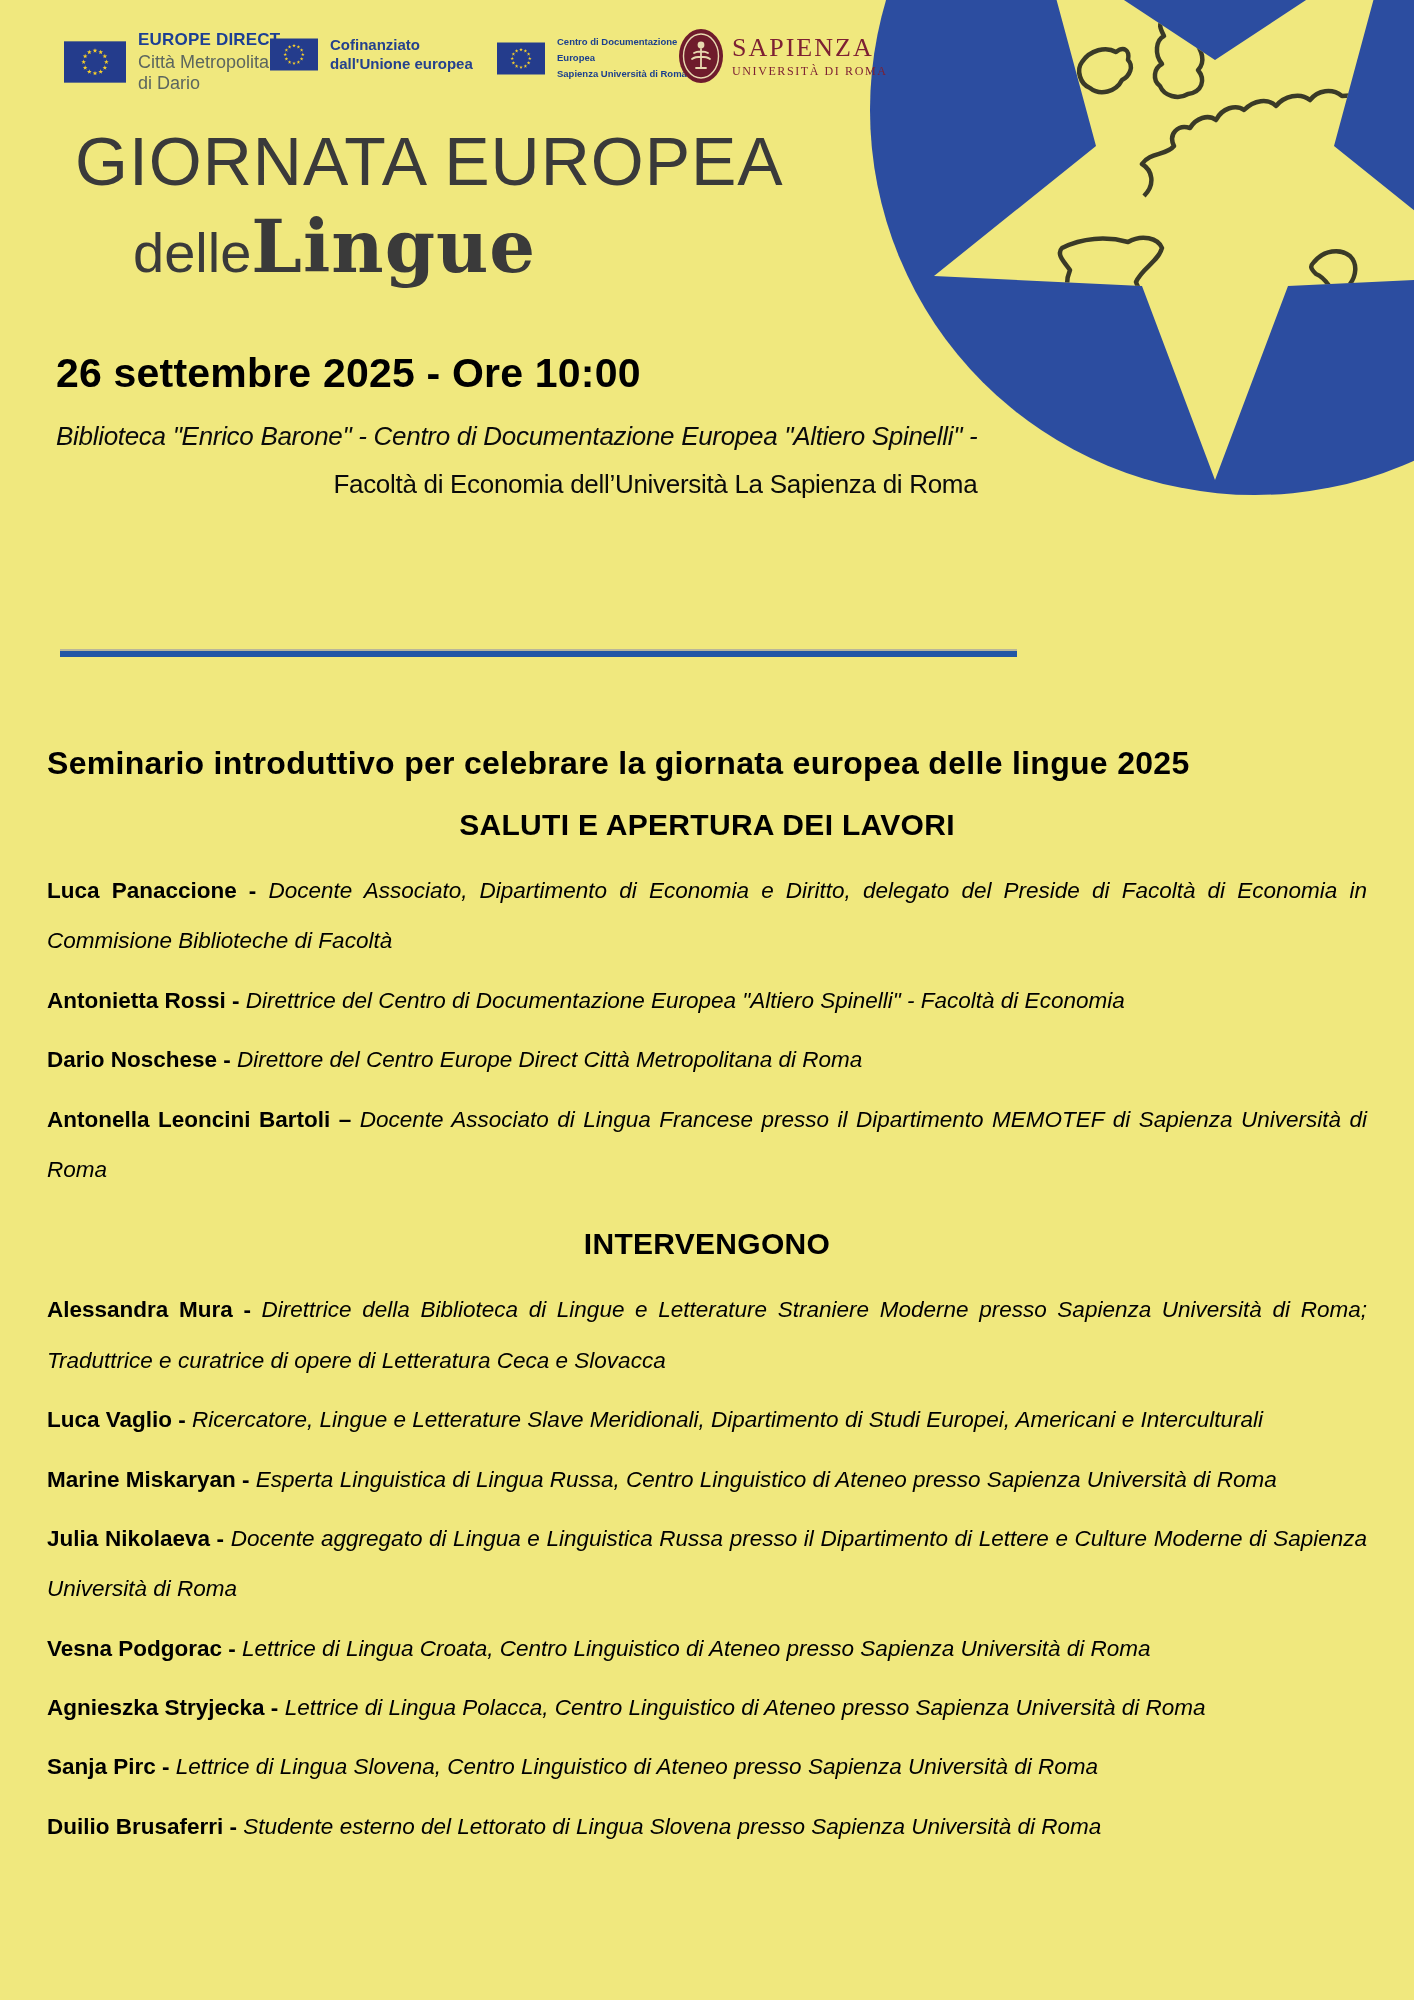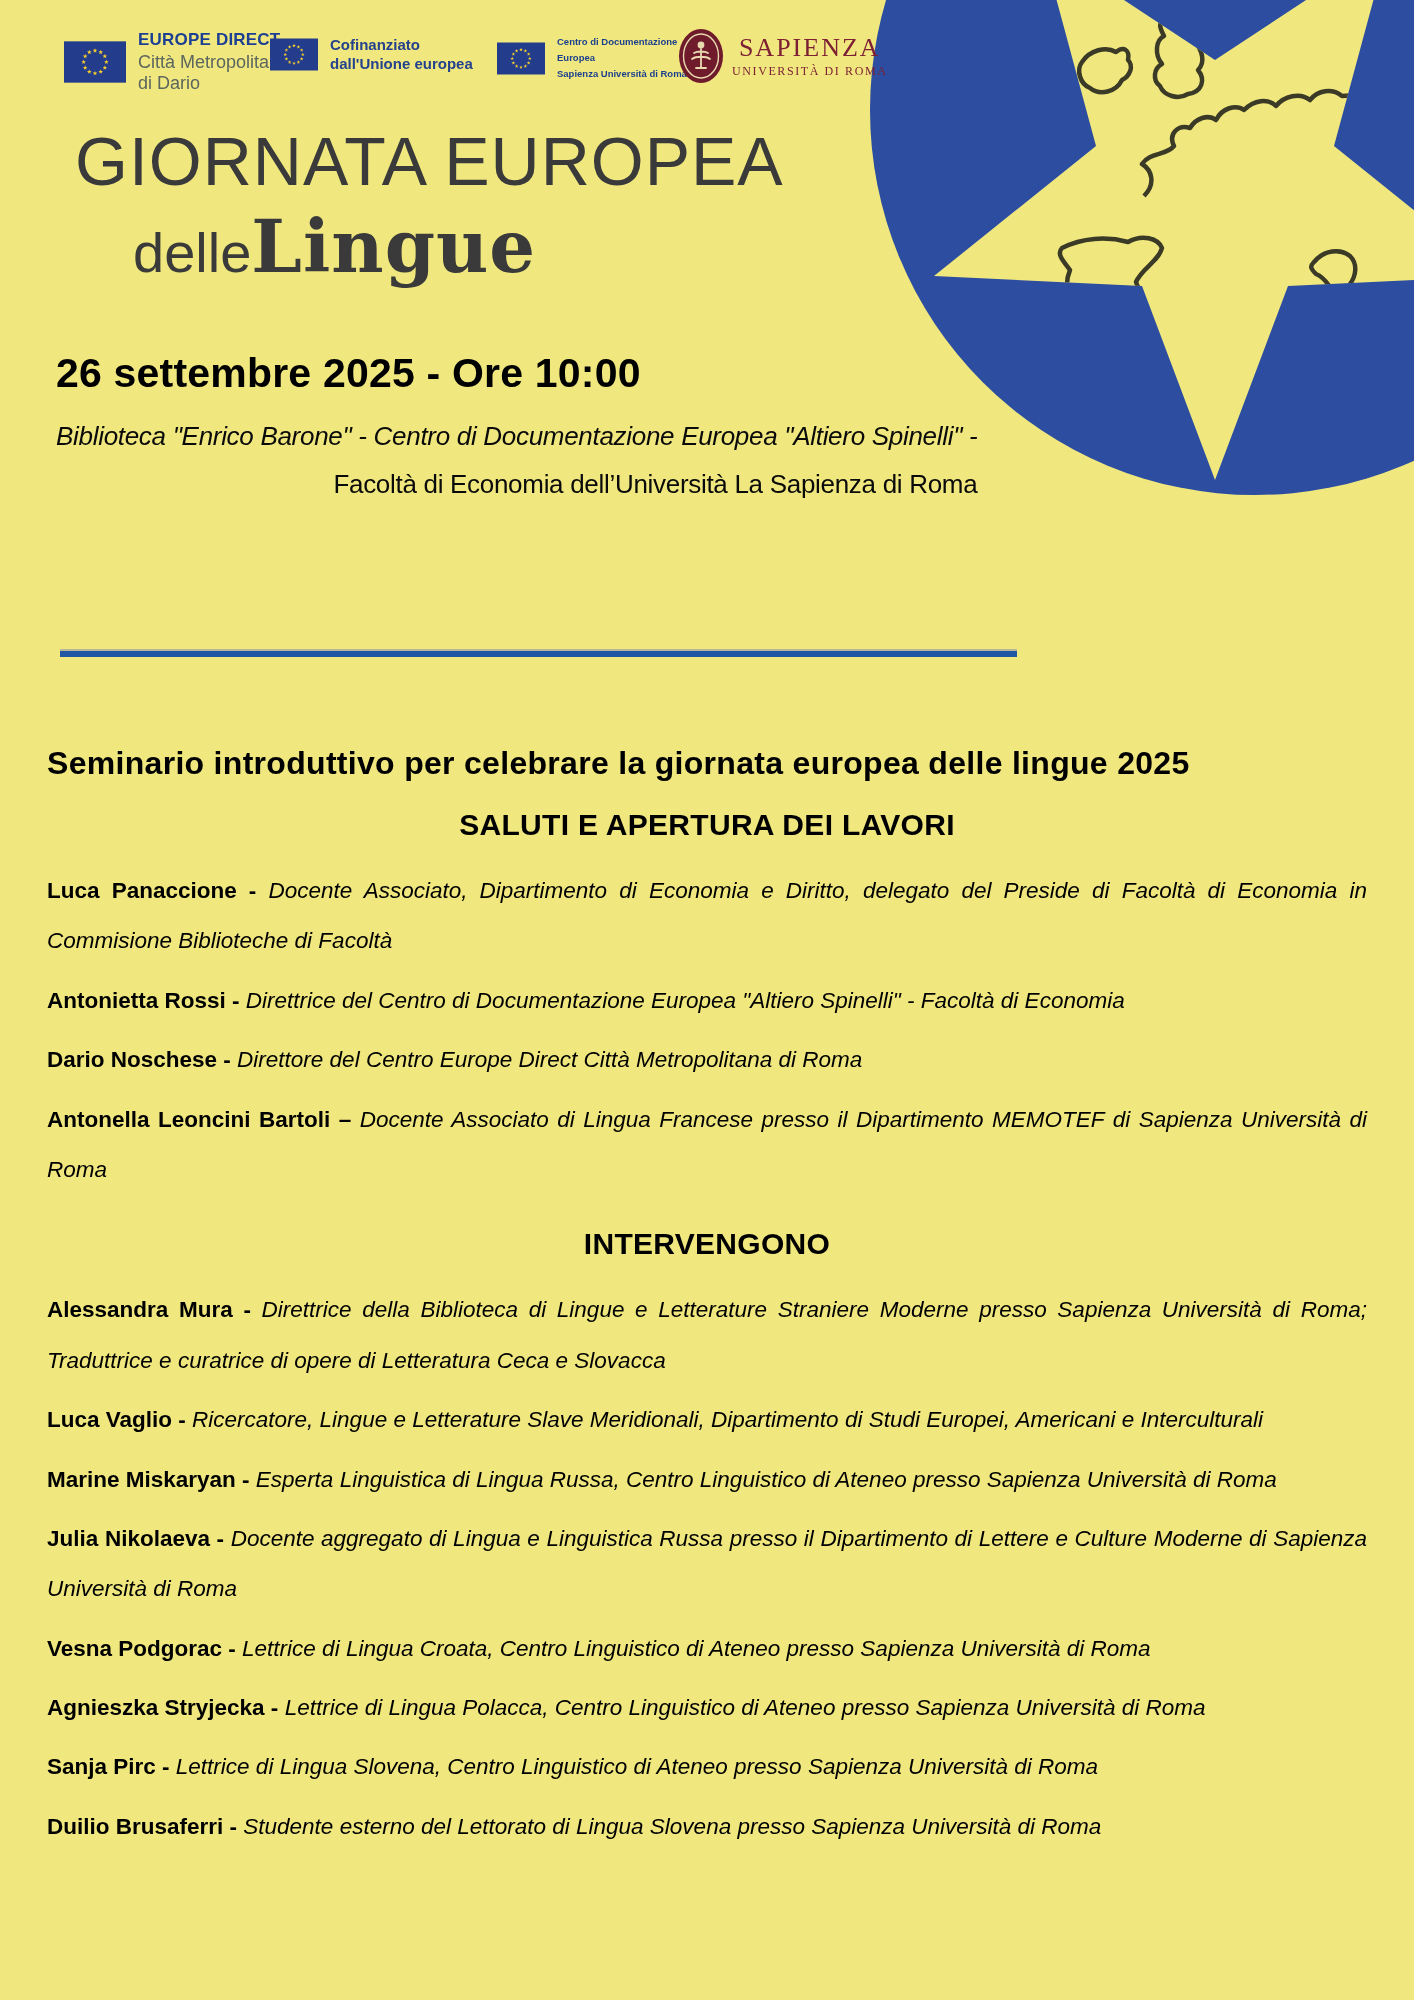--- a/index.html
+++ b/index.html
@@ -21,21 +21,21 @@
   .logo { position:absolute; display:flex; align-items:center; gap:12px; }
   .logo-ed  { left:64px;  top:30px; }
   .logo-cof { left:270px; top:36px; }
   .logo-cde { left:497px; top:34px; }
   .logo-sap { left:678px; top:28px; gap:8px; }
   .flag { flex:0 0 auto; display:block; }
   .ed-title { font-size:17px; font-weight:bold; color:#1c3f94; letter-spacing:.2px; }
   .ed-sub   { font-size:18px; font-weight:normal; color:#5c665f; line-height:1.15; margin-top:2px; }
   .cof-text { font-size:15px; font-weight:bold; color:#24418e; line-height:1.25; }
   .cde-text { font-size:9.5px; font-weight:bold; color:#1b3f8e; line-height:1.7; }
-  .sap-word { color:#7d2033;text-align:center; }
+  .sap-word { color:#7d2033; }
   .sap-name { font-family:"Liberation Serif", serif; font-size:26px; letter-spacing:2px; color:#7d2033; }
   .sap-sub  { font-family:"Liberation Serif", serif; font-size:12px; letter-spacing:1.6px; color:#7d2033; margin-top:1px; }
 
   
   .title-block { position:absolute; left:75px; top:122px; color:#3a3a3a; }
   .title-line1 { font-size:68px; font-weight:500; letter-spacing:1px; color:#3a3a3a; }
   .title-line2 { display:flex; align-items:baseline; margin:4px 0 0 58px; }
   .title-delle  { font-size:56px; font-weight:400; color:#3a3a3a; }
   .title-lingue { font-family:"DejaVu Serif", serif; font-size:72px; font-weight:700; color:#3a3a3a; letter-spacing:1px; }
 

